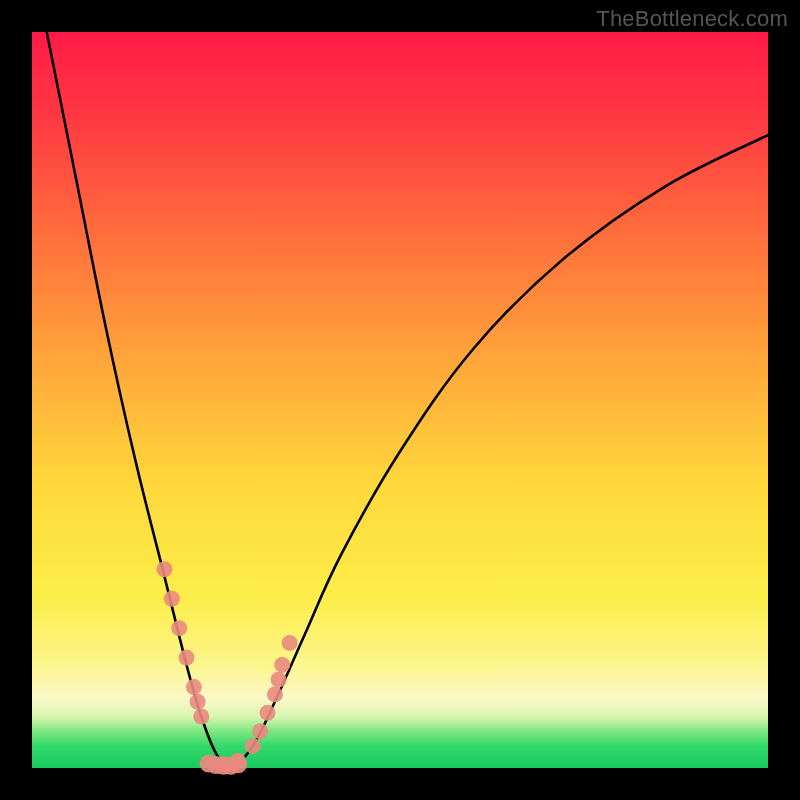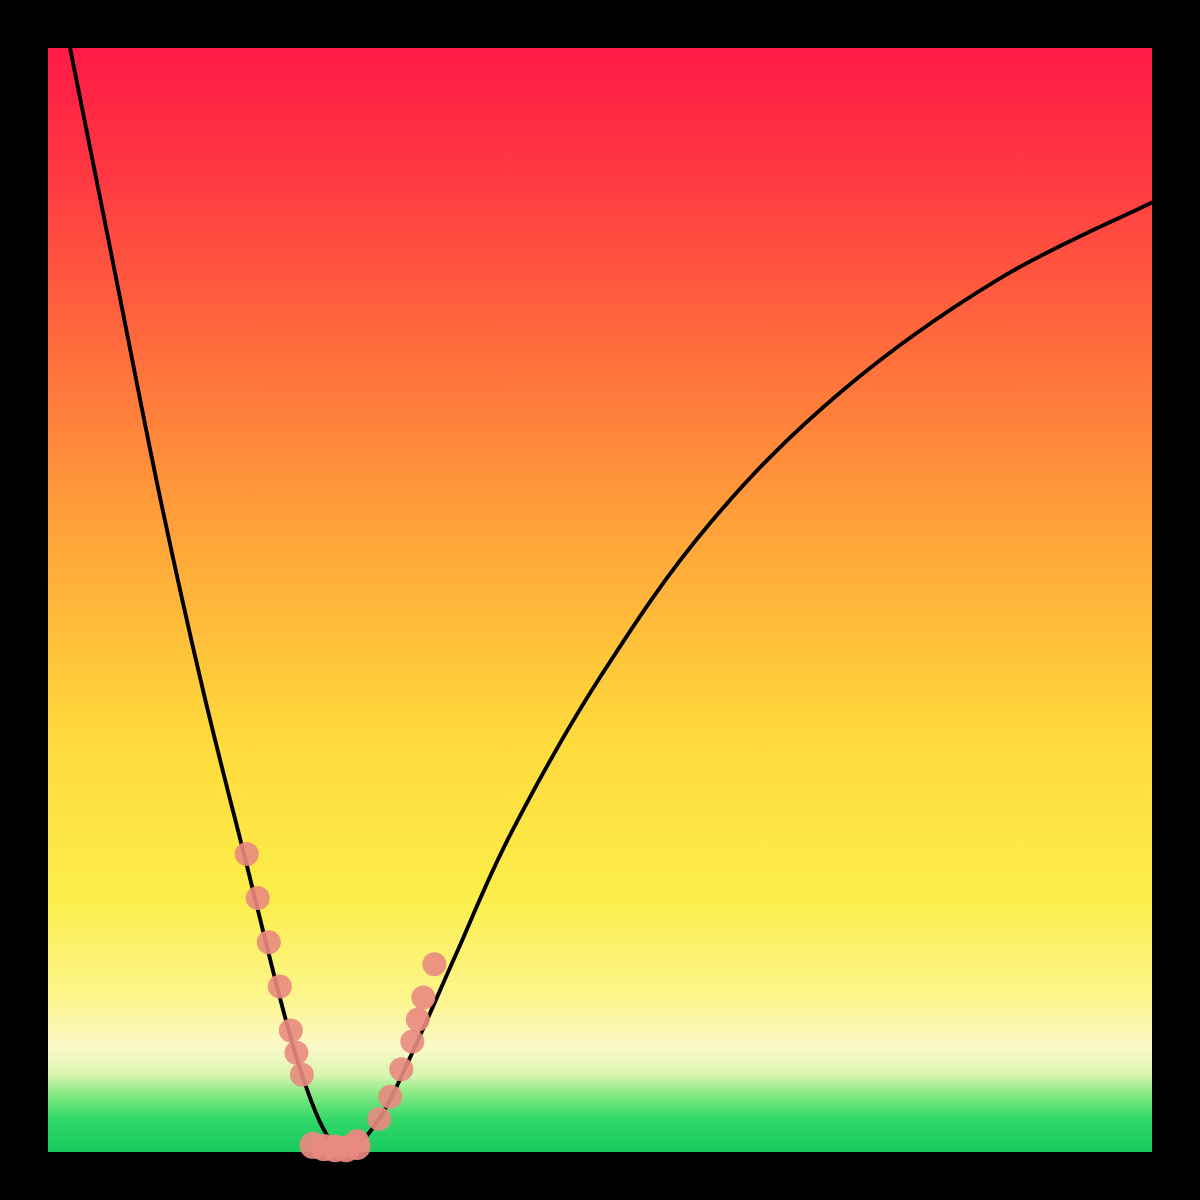--- a/index.html
+++ b/index.html
@@ -57,20 +57,21 @@
     top: 0;
     width: 736px;
     height: 736px;
     overflow: visible;
   }
 </style>
 </head>
 <body>
 
 <div class="frame">
+  <div class="watermark">TheBottleneck.com</div>
 
   <div class="plot">
     <svg class="curve" viewBox="0 0 736 736" preserveAspectRatio="none">
       <path id="main-curve" fill="none" stroke="#000" stroke-width="2.6" stroke-linecap="round" stroke-linejoin="round" d="M 14.72 0.00 C 20.02 26.50, 33.56 94.21, 44.16 147.20 C 54.76 200.19, 63.00 244.06, 73.60 294.40 C 84.20 344.74, 92.44 381.84, 103.04 426.88 C 113.64 471.92, 123.21 507.55, 132.48 544.64 C 141.75 581.73, 147.94 607.79, 154.56 632.96 C 161.18 658.13, 163.98 668.58, 169.28 684.48 C 174.58 700.38, 178.70 712.01, 184.00 721.28 C 189.30 730.55, 192.10 737.32, 198.72 736.00 C 205.34 734.68, 212.85 725.84, 220.80 713.92 C 228.75 702.00, 233.61 689.63, 242.88 669.76 C 252.15 649.89, 260.40 630.02, 272.32 603.52 C 284.24 577.02, 291.90 555.68, 309.12 522.56 C 326.34 489.44, 344.15 456.61, 368.00 419.52 C 391.85 382.43, 412.45 350.92, 441.60 316.48 C 470.75 282.04, 495.48 257.31, 529.92 228.16 C 564.36 199.01, 595.87 177.08, 632.96 154.56 C 670.05 132.04, 717.45 112.31, 736.00 103.04"></path>
       <g id="bottom-dots">
           <circle cx="176.64" cy="731.58" r="9" fill="#e98a80" fill-opacity="0.92"></circle>
           <circle cx="184.00" cy="733.06" r="9" fill="#e98a80" fill-opacity="0.92"></circle>
           <circle cx="191.36" cy="733.79" r="9" fill="#e98a80" fill-opacity="0.92"></circle>
           <circle cx="198.72" cy="733.79" r="9" fill="#e98a80" fill-opacity="0.92"></circle>
           <circle cx="206.08" cy="732.32" r="9" fill="#e98a80" fill-opacity="0.92"></circle>

